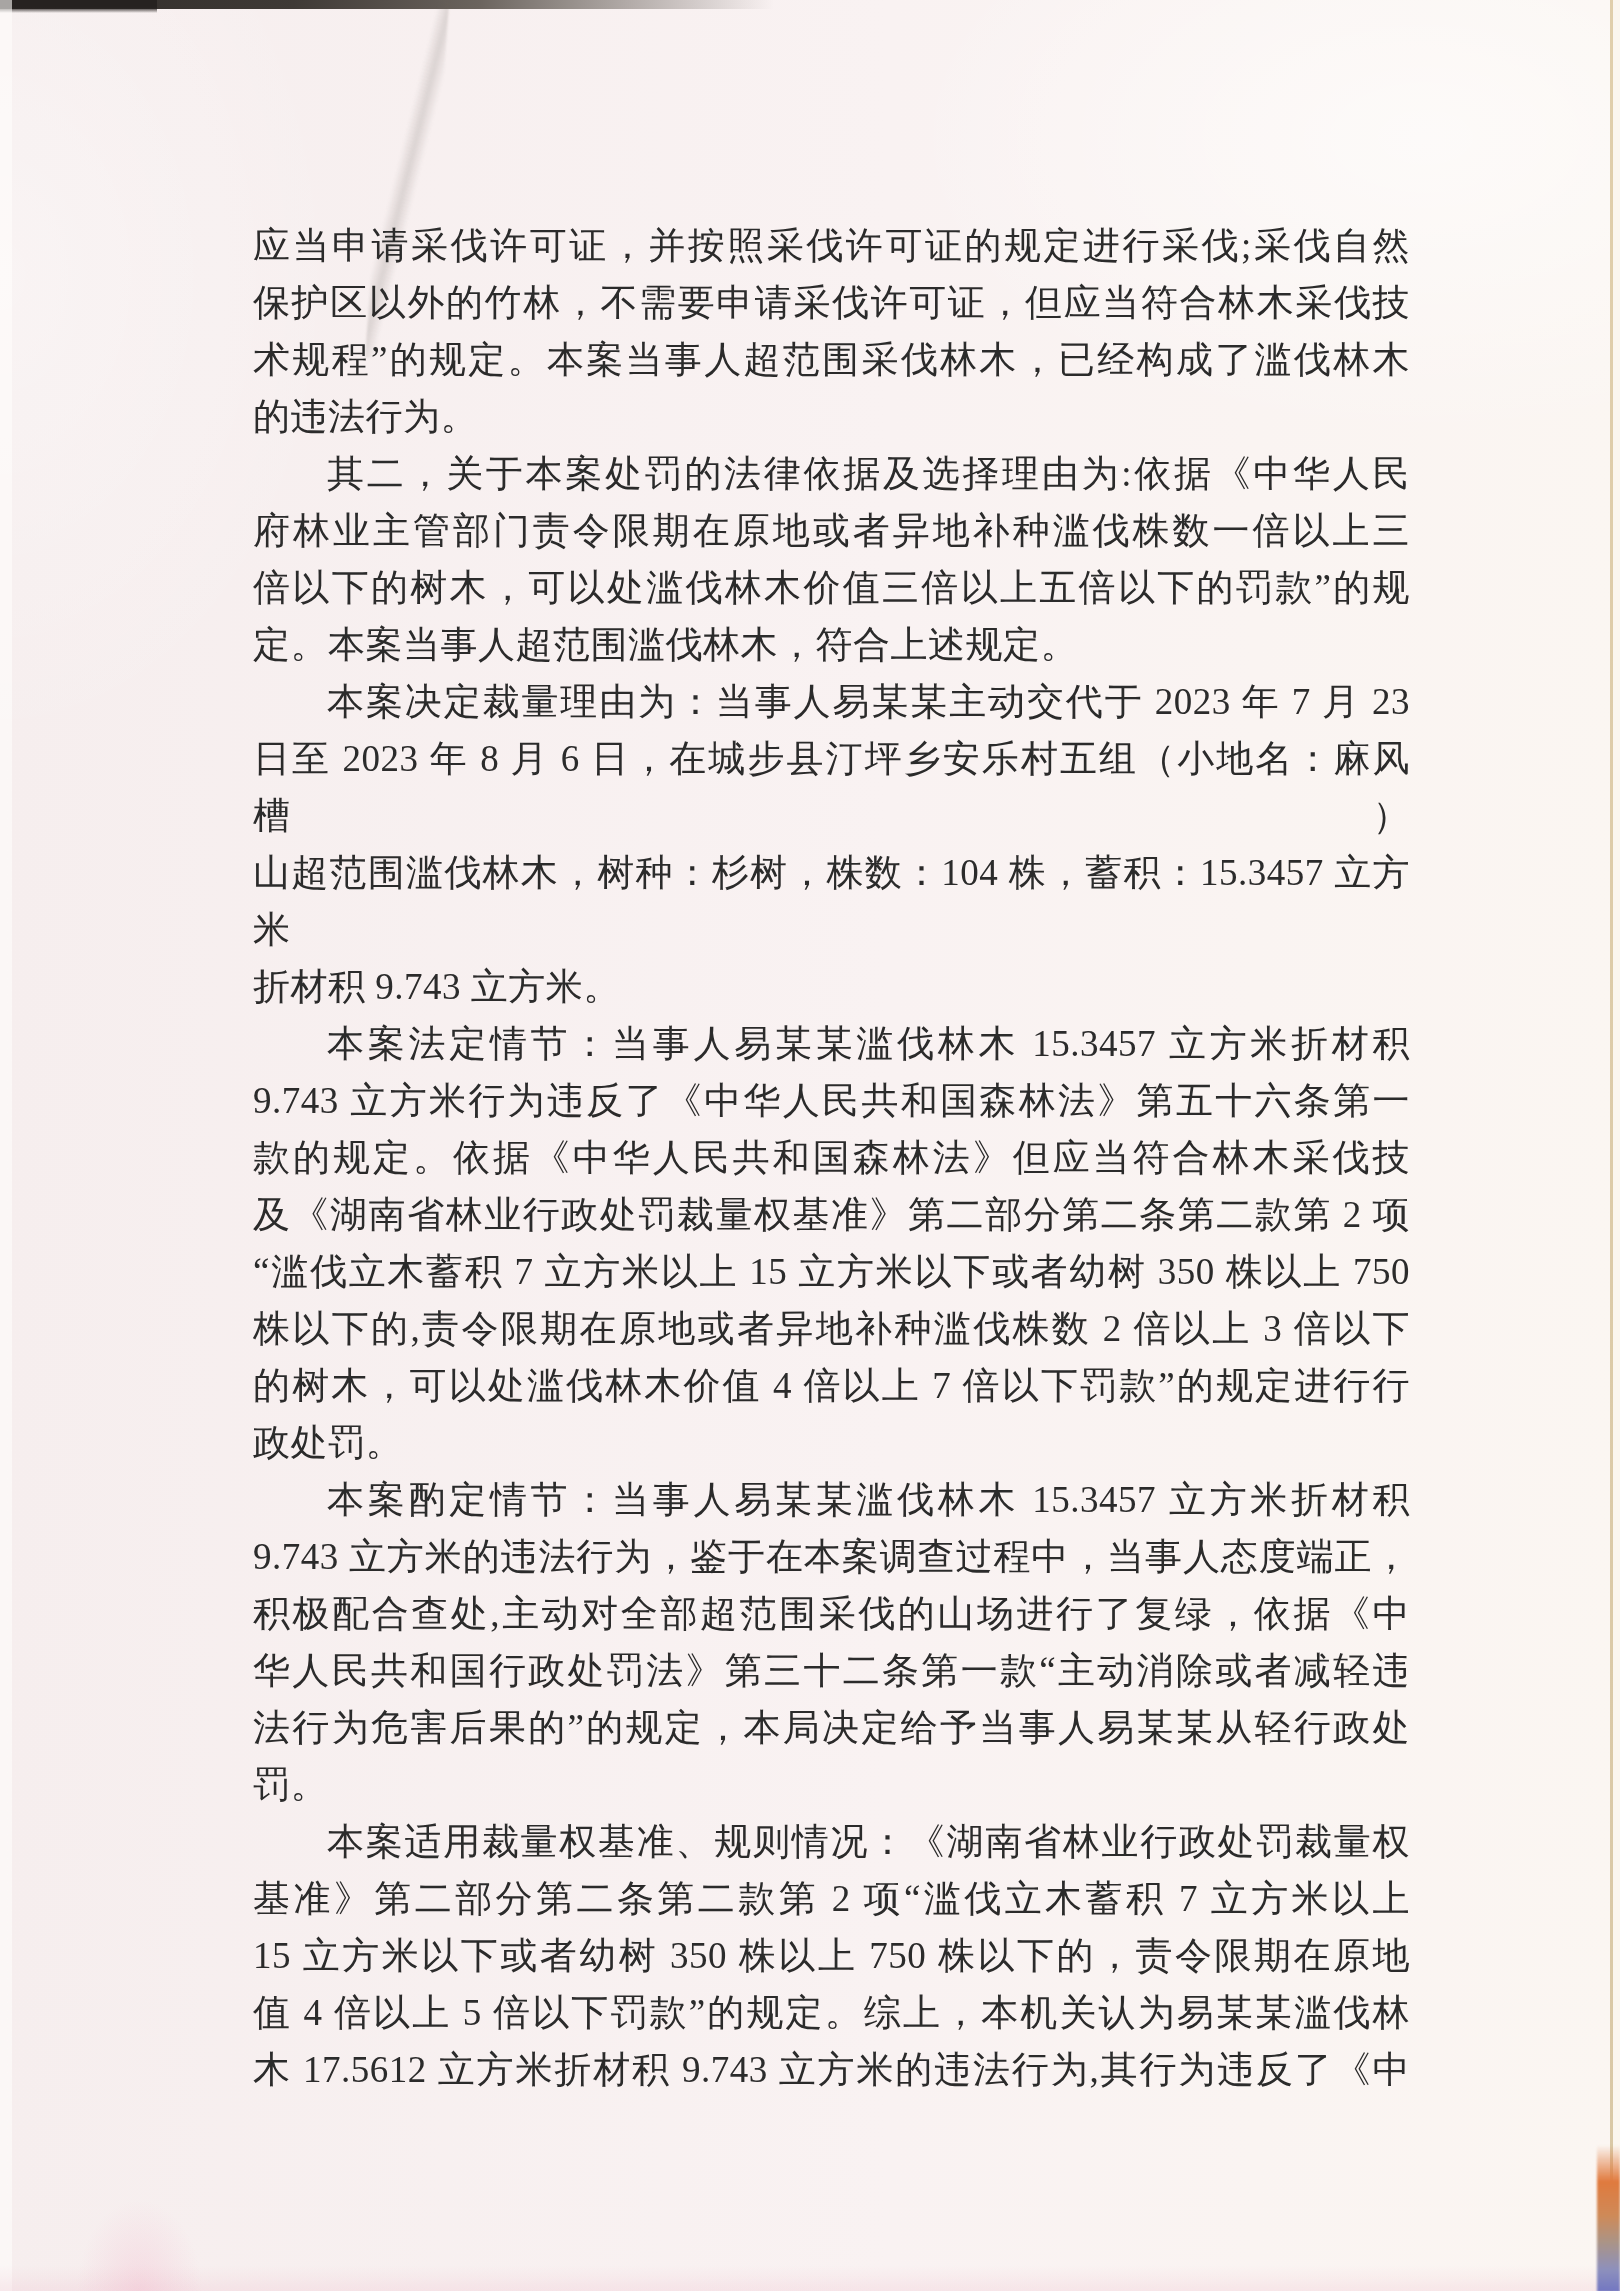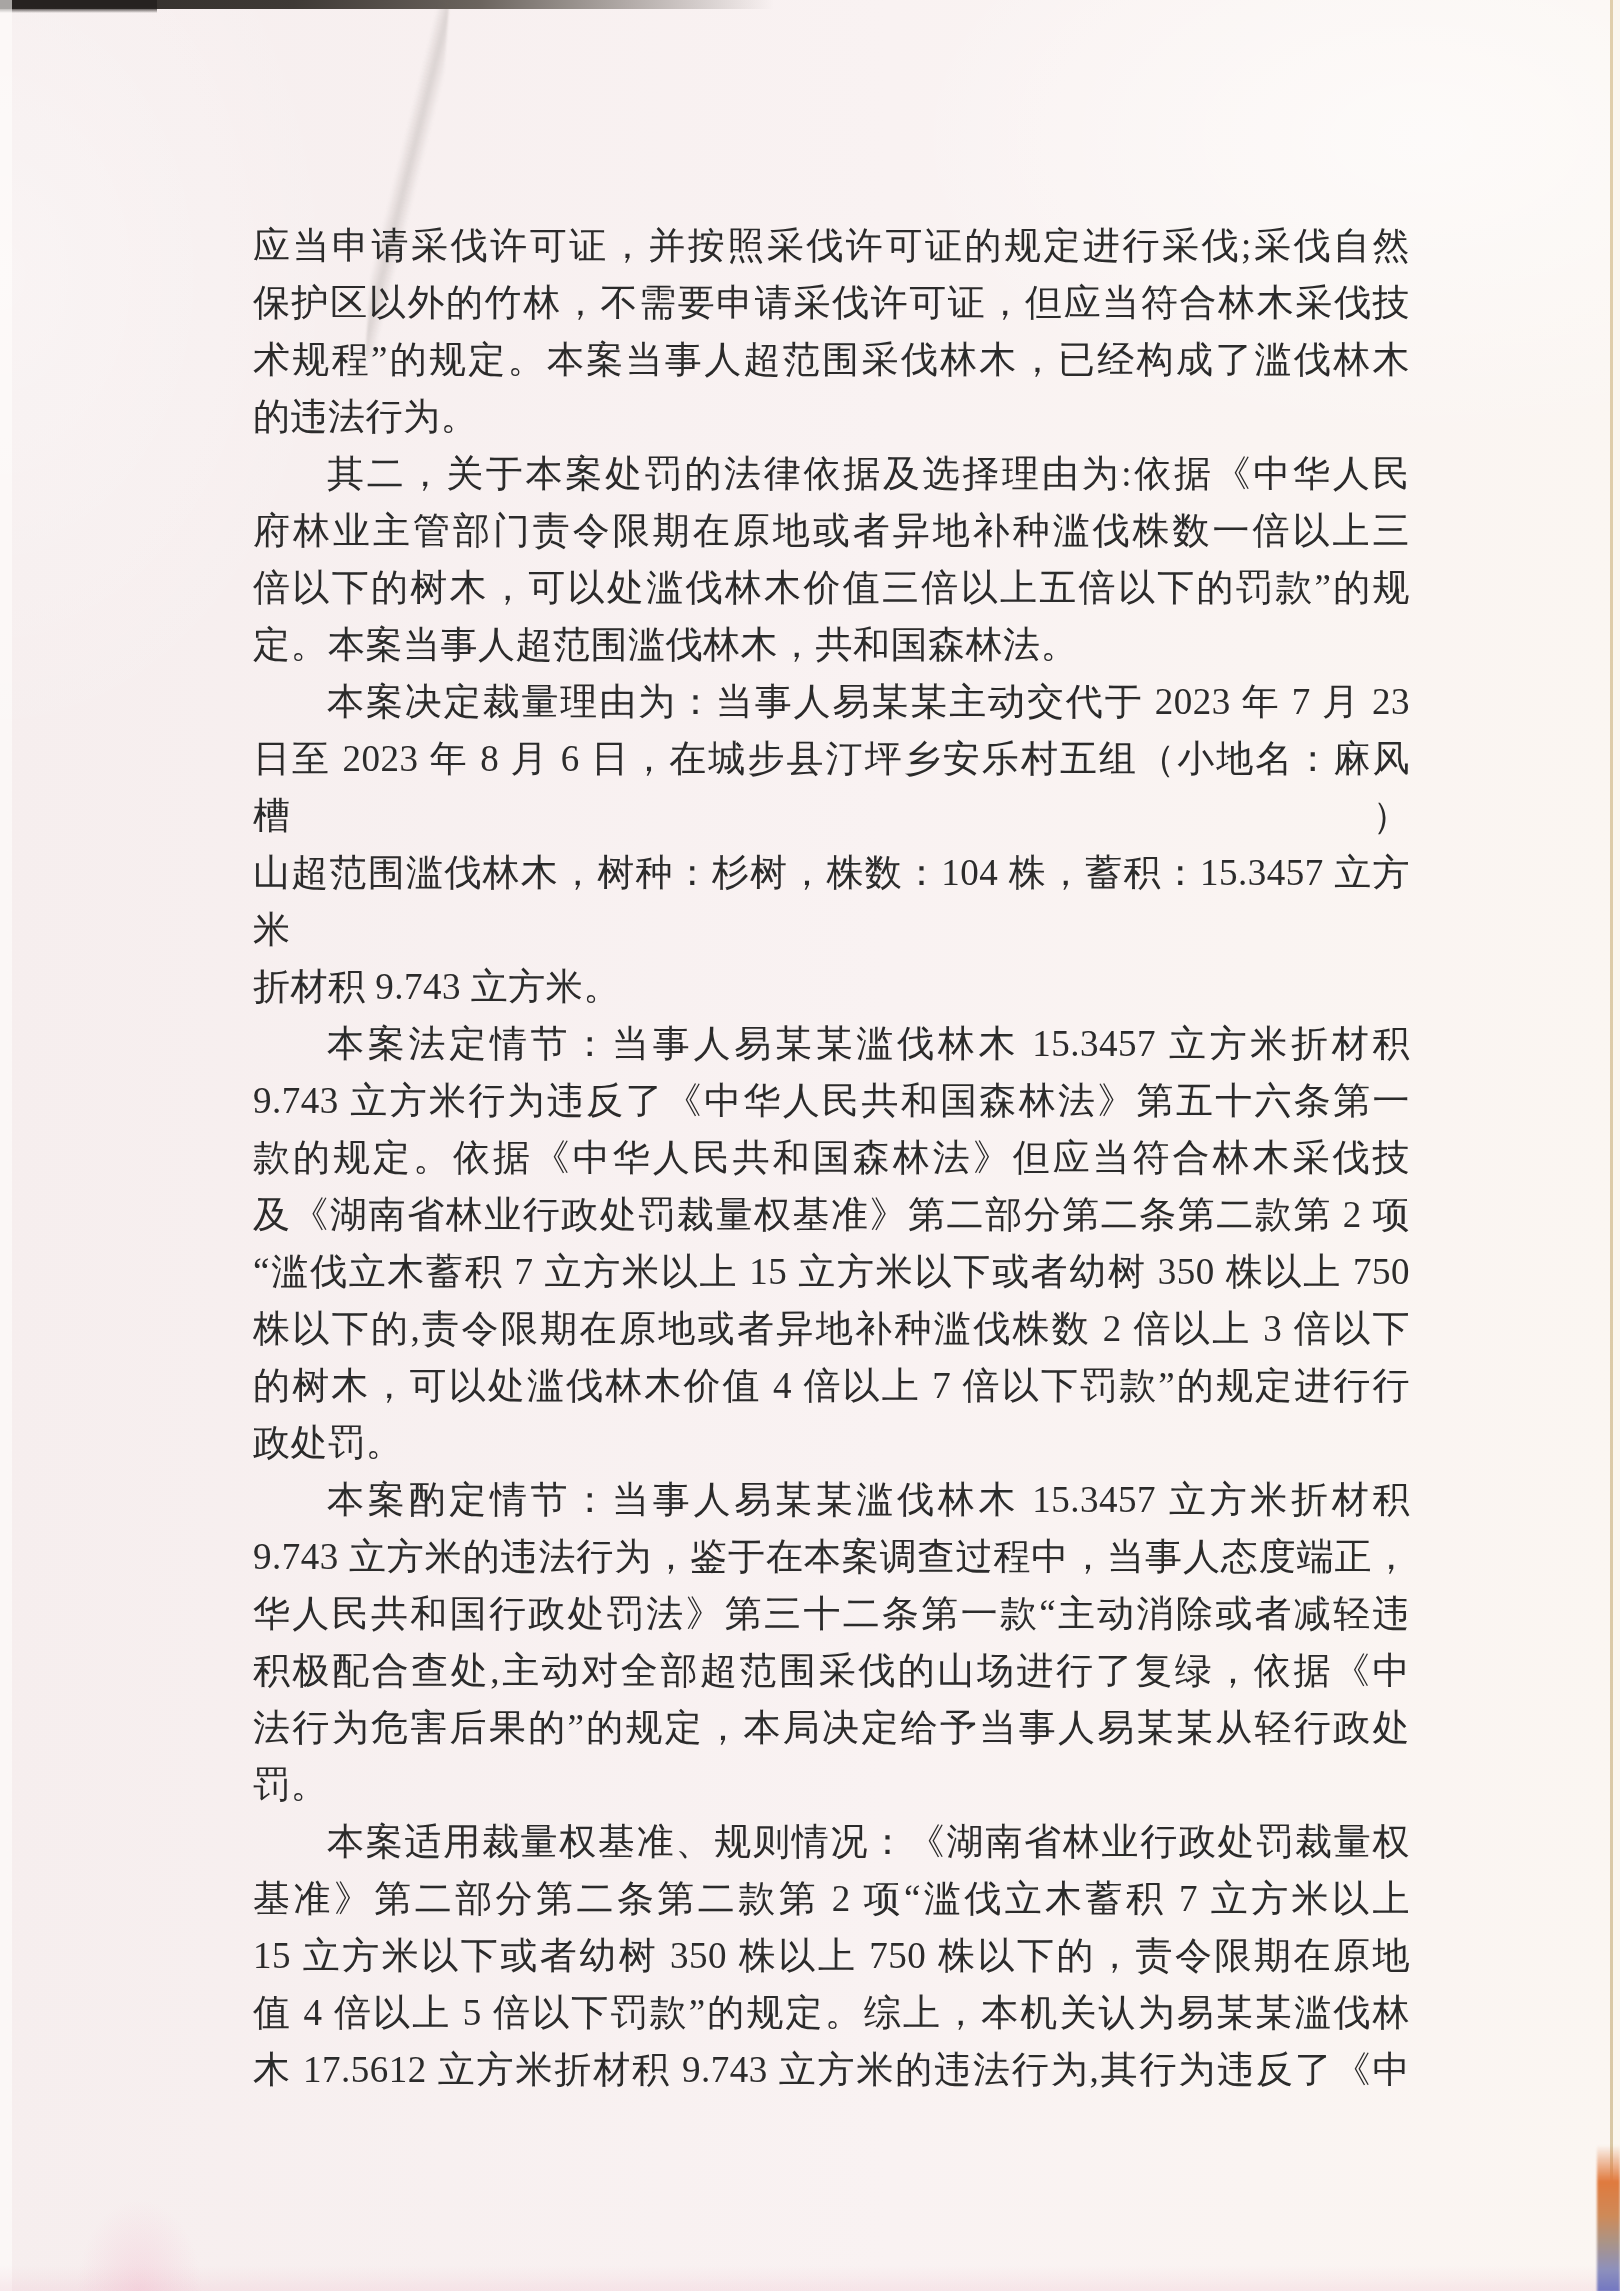--- a/index.html
+++ b/index.html
@@ -144,37 +144,37 @@
   <div class="smudge-left"></div>
   <div class="rainbow"></div>
   <div class="textblock">
       <div class="line">应当申请采伐许可证，并按照采伐许可证的规定进行采伐;采伐自然</div>
       <div class="line">保护区以外的竹林，不需要申请采伐许可证，但应当符合林木采伐技</div>
       <div class="line">术规程”的规定。本案当事人超范围采伐林木，已经构成了滥伐林木</div>
       <div class="line short">的违法行为。</div>
       <div class="line indent">其二，关于本案处罚的法律依据及选择理由为:依据《中华人民</div>
       <div class="line">府林业主管部门责令限期在原地或者异地补种滥伐株数一倍以上三</div>
       <div class="line">倍以下的树木，可以处滥伐林木价值三倍以上五倍以下的罚款”的规</div>
-      <div class="line short">定。本案当事人超范围滥伐林木，共和国森林法。</div>
+      <div class="line short">定。本案当事人超范围滥伐林木，符合上述规定。</div>
       <div class="line indent">本案决定裁量理由为：当事人易某某主动交代于 2023 年 7 月 23</div>
       <div class="line">日至 2023 年 8 月 6 日，在城步县汀坪乡安乐村五组（小地名：麻风槽）</div>
       <div class="line">山超范围滥伐林木，树种：杉树，株数：104 株，蓄积：15.3457 立方米</div>
       <div class="line short">折材积 9.743 立方米。</div>
       <div class="line indent">本案法定情节：当事人易某某滥伐林木 15.3457 立方米折材积</div>
       <div class="line">9.743 立方米行为违反了《中华人民共和国森林法》第五十六条第一</div>
       <div class="line">款的规定。依据《中华人民共和国森林法》但应当符合林木采伐技</div>
       <div class="line">及《湖南省林业行政处罚裁量权基准》第二部分第二条第二款第 2 项</div>
       <div class="line">“滥伐立木蓄积 7 立方米以上 15 立方米以下或者幼树 350 株以上 750</div>
       <div class="line">株以下的,责令限期在原地或者异地补种滥伐株数 2 倍以上 3 倍以下</div>
       <div class="line">的树木，可以处滥伐林木价值 4 倍以上 7 倍以下罚款”的规定进行行</div>
       <div class="line short">政处罚。</div>
       <div class="line indent">本案酌定情节：当事人易某某滥伐林木 15.3457 立方米折材积</div>
       <div class="line">9.743 立方米的违法行为，鉴于在本案调查过程中，当事人态度端正，</div>
+      <div class="line">积极配合查处,主动对全部超范围采伐的山场进行了复绿，依据《中</div>
       <div class="line">华人民共和国行政处罚法》第三十二条第一款“主动消除或者减轻违</div>
-      <div class="line">积极配合查处,主动对全部超范围采伐的山场进行了复绿，依据《中</div>
       <div class="line">法行为危害后果的”的规定，本局决定给予当事人易某某从轻行政处</div>
       <div class="line short">罚。</div>
       <div class="line indent">本案适用裁量权基准、规则情况：《湖南省林业行政处罚裁量权</div>
       <div class="line">基准》第二部分第二条第二款第 2 项“滥伐立木蓄积 7 立方米以上</div>
       <div class="line">15 立方米以下或者幼树 350 株以上 750 株以下的，责令限期在原地</div>
       <div class="line">值 4 倍以上 5 倍以下罚款”的规定。综上，本机关认为易某某滥伐林</div>
       <div class="line">木 17.5612 立方米折材积 9.743 立方米的违法行为,其行为违反了《中</div>
     </div>
 </div>
 

